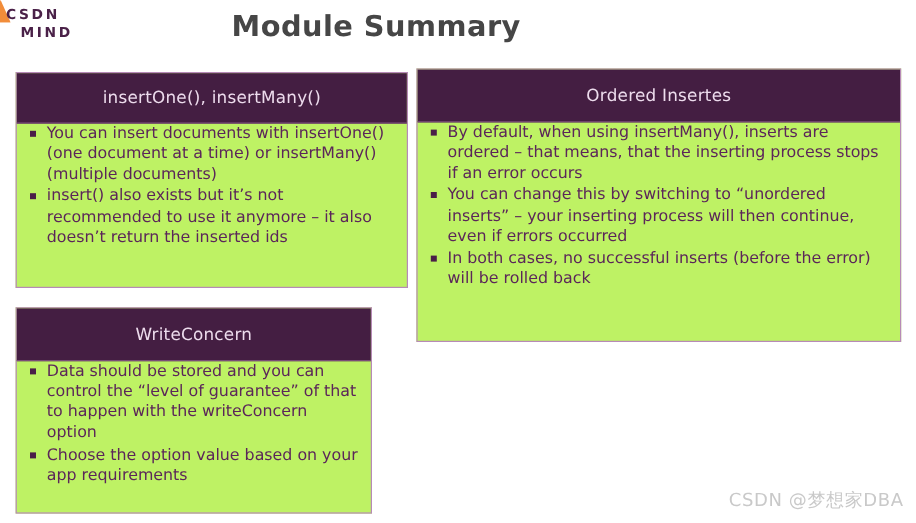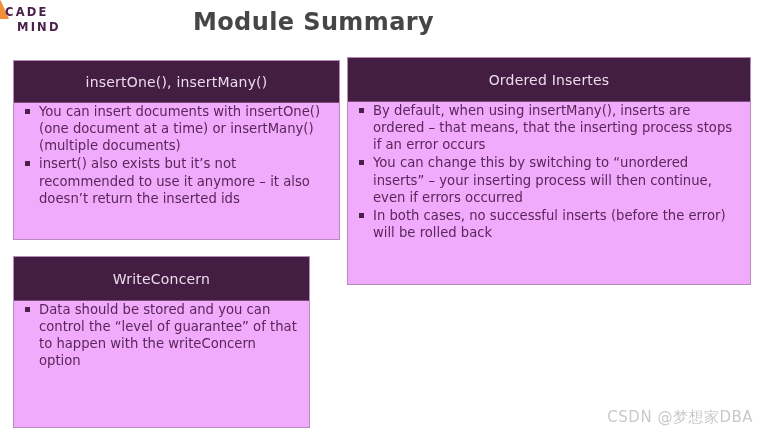--- a/index.html
+++ b/index.html
@@ -68,21 +68,21 @@
     font-weight: bold;
     color: #464646;
     letter-spacing: 0.4px;
   }
 
   
   .card {
     position: absolute;
     box-sizing: border-box;
     border: 1px solid #b78ab7;
-    background: #f0abfc;
+    background: #bef264;
   }
   .card-header {
     box-sizing: border-box;
     background: #441e42;
     color: #eddced;
     text-align: center;
     font-family: "DejaVu Sans", sans-serif;
     font-size: 14px;
     letter-spacing: 0.2px;
     display: flex;
@@ -138,21 +138,21 @@
     color: #c9c9c9;
     letter-spacing: 0.5px;
     white-space: nowrap;
   }
 </style>
 </head>
 <body>
 
 <div class="logo">
   <div class="logo-mark"></div>
-  <div class="logo-line1">CADE</div>
+  <div class="logo-line1">CSDN</div>
   <div class="logo-line2">MIND</div>
 </div>
 
 <div class="page-title">Module Summary</div>
 
 <div class="card" id="card-insert">
   <div class="card-header">insertOne(), insertMany()</div>
   <div class="card-body">
     <ul class="bullet-list">
       <li class="bullet-item">You can insert documents with insertOne() (one document at a time) or insertMany() (multiple documents)</li>
@@ -170,17 +170,18 @@
       <li class="bullet-item">In both cases, no successful inserts (before the error) will be rolled back</li>
     </ul>
   </div>
 </div>
 
 <div class="card" id="card-write">
   <div class="card-header">WriteConcern</div>
   <div class="card-body">
     <ul class="bullet-list">
       <li class="bullet-item">Data should be stored and you can control the “level of guarantee” of that to happen with the writeConcern option</li>
+      <li class="bullet-item">Choose the option value based on your app requirements</li>
     </ul>
   </div>
 </div>
 
 <div class="watermark">CSDN @梦想家DBA</div>
 
 </body></html>

